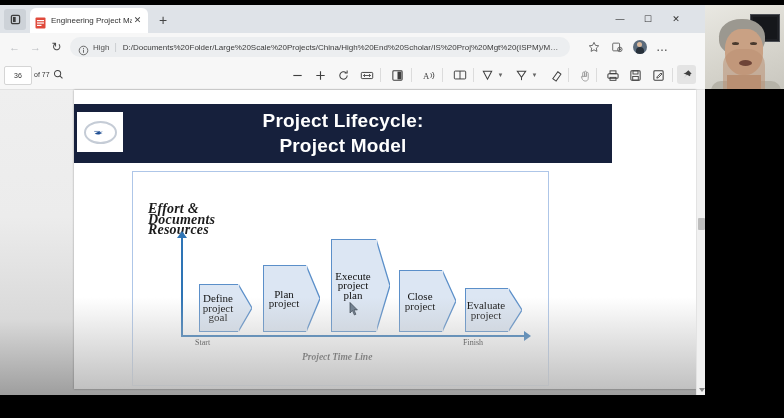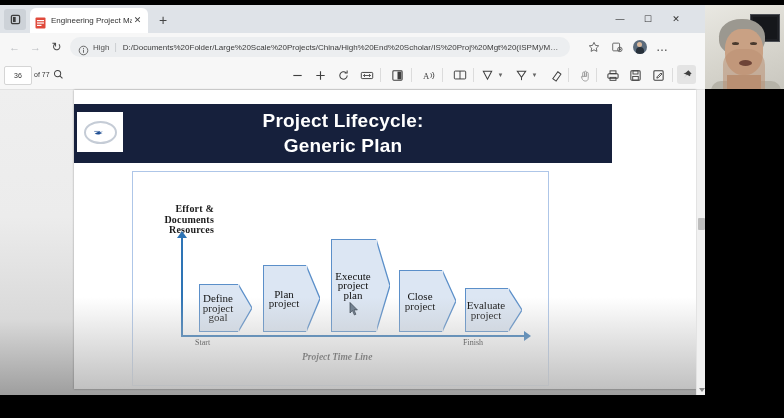--- a/index.html
+++ b/index.html
@@ -59,21 +59,21 @@
   
   #banner{position:absolute;left:0;top:14px;width:538px;height:59px;background:#16203c;}
   #banner .ttl{position:absolute;left:0;right:0;top:4px;text-align:center;color:#fff;font-size:19px;font-weight:bold;line-height:25px;letter-spacing:.2px;}
   #logo-box{position:absolute;left:3px;top:8px;width:46px;height:40px;background:#fff;display:flex;align-items:center;justify-content:center;}
   #logo-oval{width:29px;height:19px;border-radius:50%;border:2px solid #c5ccd6;background:#fff;display:flex;align-items:center;justify-content:center;}
   #wit-box{position:absolute;right:0px;top:8px;width:46px;height:40px;background:#fff;display:flex;align-items:center;justify-content:center;}
   #wit-box span{font-size:14px;font-weight:bold;color:#16203c;letter-spacing:.4px;}
 
   
   #diagram{position:absolute;left:58px;top:81px;width:415px;height:213px;border:1px solid #aec6e8;background:#fff;}
-  #ylabel{position:absolute;left:15px;top:32px;width:66px;font-family:"Liberation Serif",serif;font-weight:bold;font-size:10px;color:#1b1b1b;line-height:10.5px;letter-spacing:.2px;text-align:right;}
+  #ylabel{position:absolute;left:15px;top:32px;width:66px;font-family:"Liberation Serif",serif;font-style:italic;font-weight:bold;font-size:14px;color:#1b1b1b;line-height:10.5px;letter-spacing:.2px;}
   #yaxis{position:absolute;left:48px;top:65px;width:2px;height:100px;background:#2e74b5;}
   #yarrow{position:absolute;left:44px;top:59px;width:0;height:0;border-left:5px solid transparent;border-right:5px solid transparent;border-bottom:7px solid #2e74b5;}
   #xaxis{position:absolute;left:48px;top:163px;width:345px;height:2px;background:#2e74b5;}
   #xarrow{position:absolute;left:391px;top:159px;width:0;height:0;border-top:5px solid transparent;border-bottom:5px solid transparent;border-left:7px solid #2e74b5;}
   #startlbl{position:absolute;left:62px;top:166px;font-family:"Liberation Serif",serif;font-size:8px;color:#111;}
   #finishlbl{position:absolute;left:330px;top:166px;font-family:"Liberation Serif",serif;font-size:8px;color:#111;}
   #timelbl{position:absolute;left:169px;top:180px;font-family:"Liberation Serif",serif;font-style:italic;font-weight:bold;font-size:9.5px;color:#1b1b1b;}
 
   .chev{position:absolute;display:flex;align-items:center;justify-content:center;}
   .chev .cbody{position:relative;width:100%;height:100%;background:#dce6f3;border:1px solid #5b8fc9;box-sizing:border-box;}
@@ -296,21 +296,21 @@
           <div id="logo-box">
             <div id="logo-oval">
               <svg width="16" height="11" viewBox="0 0 18 12">
                 <path d="M3 7.5c1.8-1.2 4-2.4 6.5-3.2l-1 1.6 3.8-1.2-3 2.2 2.6-.4c-2.4 1.6-5.4 2.3-8.9 1z" fill="#1f4e93"></path>
                 <path d="M2.5 4.8h6" stroke="#1f4e93" stroke-width=".7"></path>
               </svg>
             </div>
           </div>
           <div class="ttl">
             <div>Project Lifecycle:</div>
-            <div>Generic Plan</div>
+            <div>Project Model</div>
           </div>
         </div>
 
         <div id="diagram">
 
           <div id="ylabel">
 
             <div>Effort &amp;</div>
             <div>Documents</div>
             <div>Resources</div>

